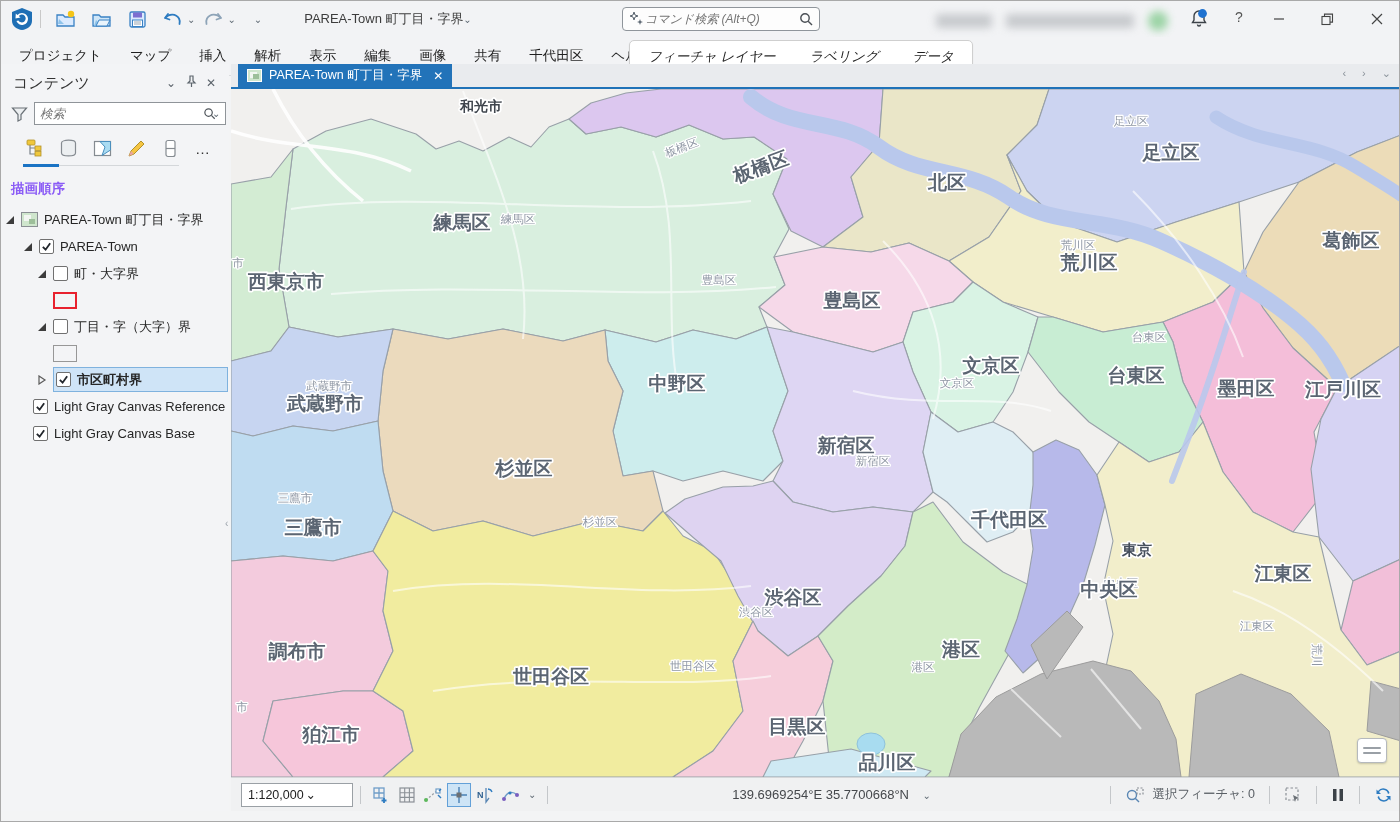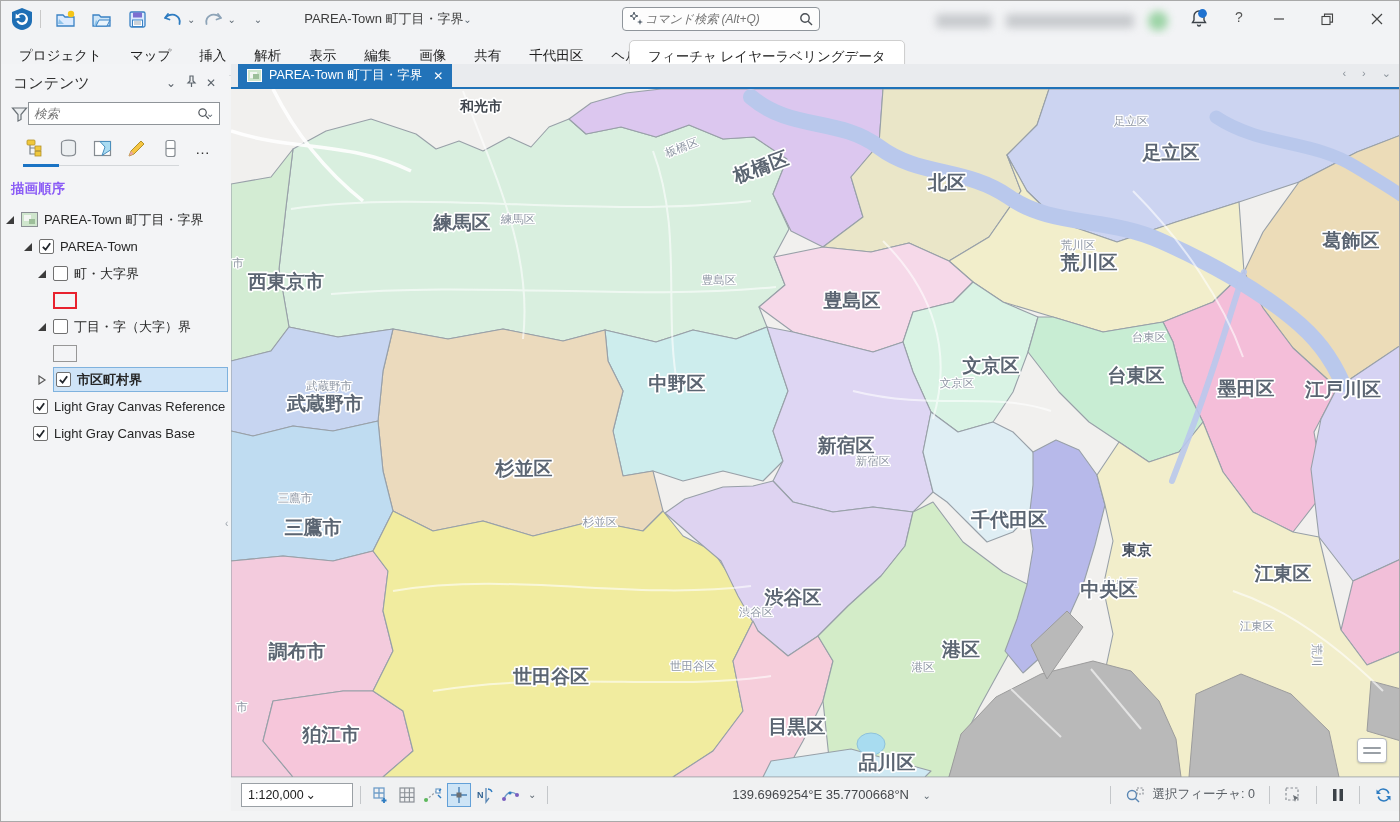--- a/index.html
+++ b/index.html
@@ -19,35 +19,35 @@
   .blurwrap{ position:absolute; left:935px; top:10px; display:flex; align-items:center; gap:14px; filter:blur(4px); opacity:.75;}
   .blurblock{ height:14px; background:#b9bcc0; border-radius:3px;}
   .blurdot{ width:20px; height:20px; border-radius:50%; background:#7ec98a;}
   .winbtn{ position:absolute; top:0; width:40px; height:36px; display:flex; align-items:center; justify-content:center; color:#444;}
   .helpq{ position:absolute; left:1228px; top:8px; width:20px; height:20px; text-align:center; color:#555; font-size:14px;}
 
   
   .ribbon{ position:absolute; top:36px; left:0; width:1400px; height:39px; background:#f2f3f5; border-bottom:1px solid #dadcdf;}
   .rtabs{ display:flex; align-items:center; height:100%; padding-left:4px;}
   .rtab{ padding:0 14px; height:100%; display:flex; align-items:center; color:#1f1f1f; font-size:13.5px; cursor:default;}
-  .ctxbox{ position:absolute; left:628px; top:3px; height:33px; background:#ffffff; border:1px solid #cfcfcf; border-radius:5px; display:flex; align-items:center; padding:0 18px; box-shadow:0 1px 2px rgba(0,0,0,.06);}
+  .ctxbox{ position:absolute; left:628px; top:3px; height:33px; background:#ffffff; border:1px solid #cfcfcf; border-radius:5px; display:flex; align-items:center; padding:0 18px; gap:34px; box-shadow:0 1px 2px rgba(0,0,0,.06);font-style:italic;}
   .ctxtab{ color:#1f1f1f; font-size:13.5px; white-space:nowrap;}
 
   
   .bodyrow{ position:absolute; top:63px; left:0; width:1400px; height:747px; display:flex;align-items:center;}
   .panel{ width:228px; height:100%; background:#f3f4f6; position:relative; flex:none;}
   .divider{ width:2px; background:#c6cbd0; flex:none; position:relative;}
   .div-chev{ position:absolute; top:80px; left:-4px; color:#9aa2aa; font-size:10px;}
   .mainarea{ width:1170px; flex:none; display:flex; flex-direction:column;}
 
   
   .p-header{ height:30px; display:flex; align-items:center; padding:0 8px 0 12px; margin-top:4px;}
   .p-title{ font-size:15px; color:#323232; flex:1;}
   .p-hic{ color:#5c646c; width:20px; text-align:center; font-size:12px;}
-  .p-search{ display:flex; align-items:center; padding:4px 10px 2px 10px; }
+  .p-search{ display:flex; align-items:center; padding:4px 10px 2px 10px; gap:6px;}
   .funnel{ flex:none; }
   .searchbox{ flex:1; height:23px; border:1px solid #8f9499; background:#fff; display:flex; align-items:center; padding:0 5px;}
   .searchbox input{ flex:1; border:none; outline:none; font-style:italic; font-size:12.5px; color:#7a828b; background:transparent; font-family:inherit; min-width:0;}
   .p-tabs{ display:flex; align-items:center; gap:12px; padding:10px 0 6px 22px;}
   .p-tabs .ticon{ width:22px; height:22px; display:flex; align-items:center; justify-content:center;}
   .moredots{ color:#333; font-size:15px; letter-spacing:1px; margin-left:2px;}
   .tabline{ margin-left:22px; width:156px; height:1px; background:#d4d7da; position:relative;}
   .tabline::before{ content:""; position:absolute; left:0; top:-1px; width:36px; height:3px; background:#1a73c4;}
   .p-heading{ font-weight:bold; font-size:13.5px; color:#8b5cf6; padding:14px 0 8px 10px;}
   .trow{ height:27px; display:flex; align-items:center; gap:6px; font-size:13px; color:#262626; position:relative;}

